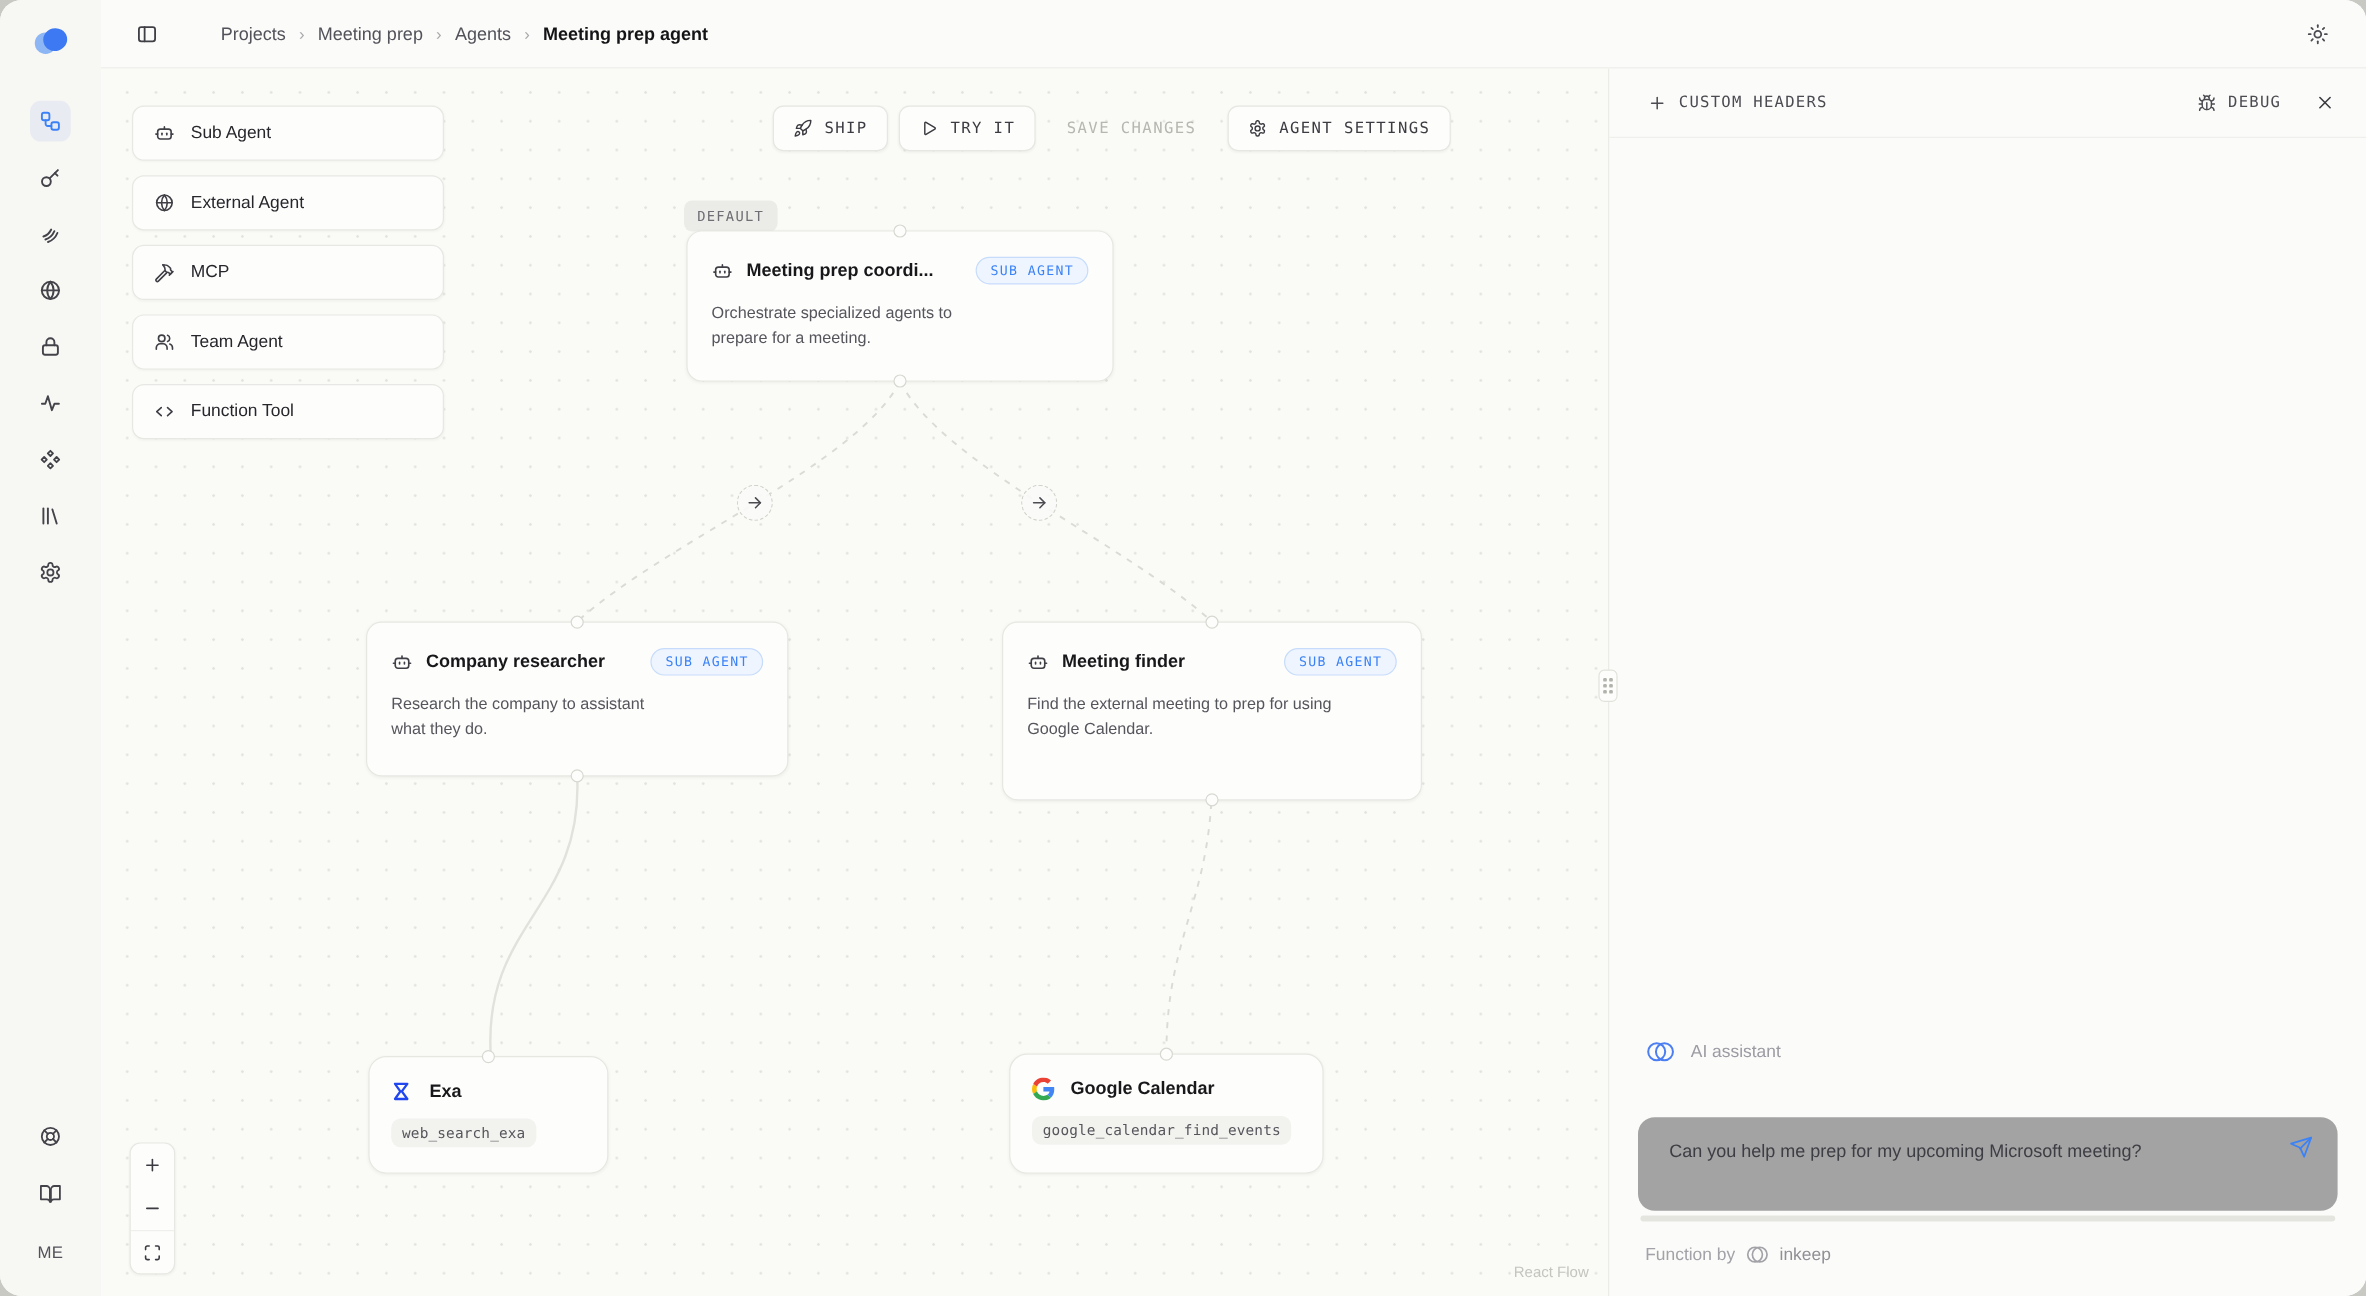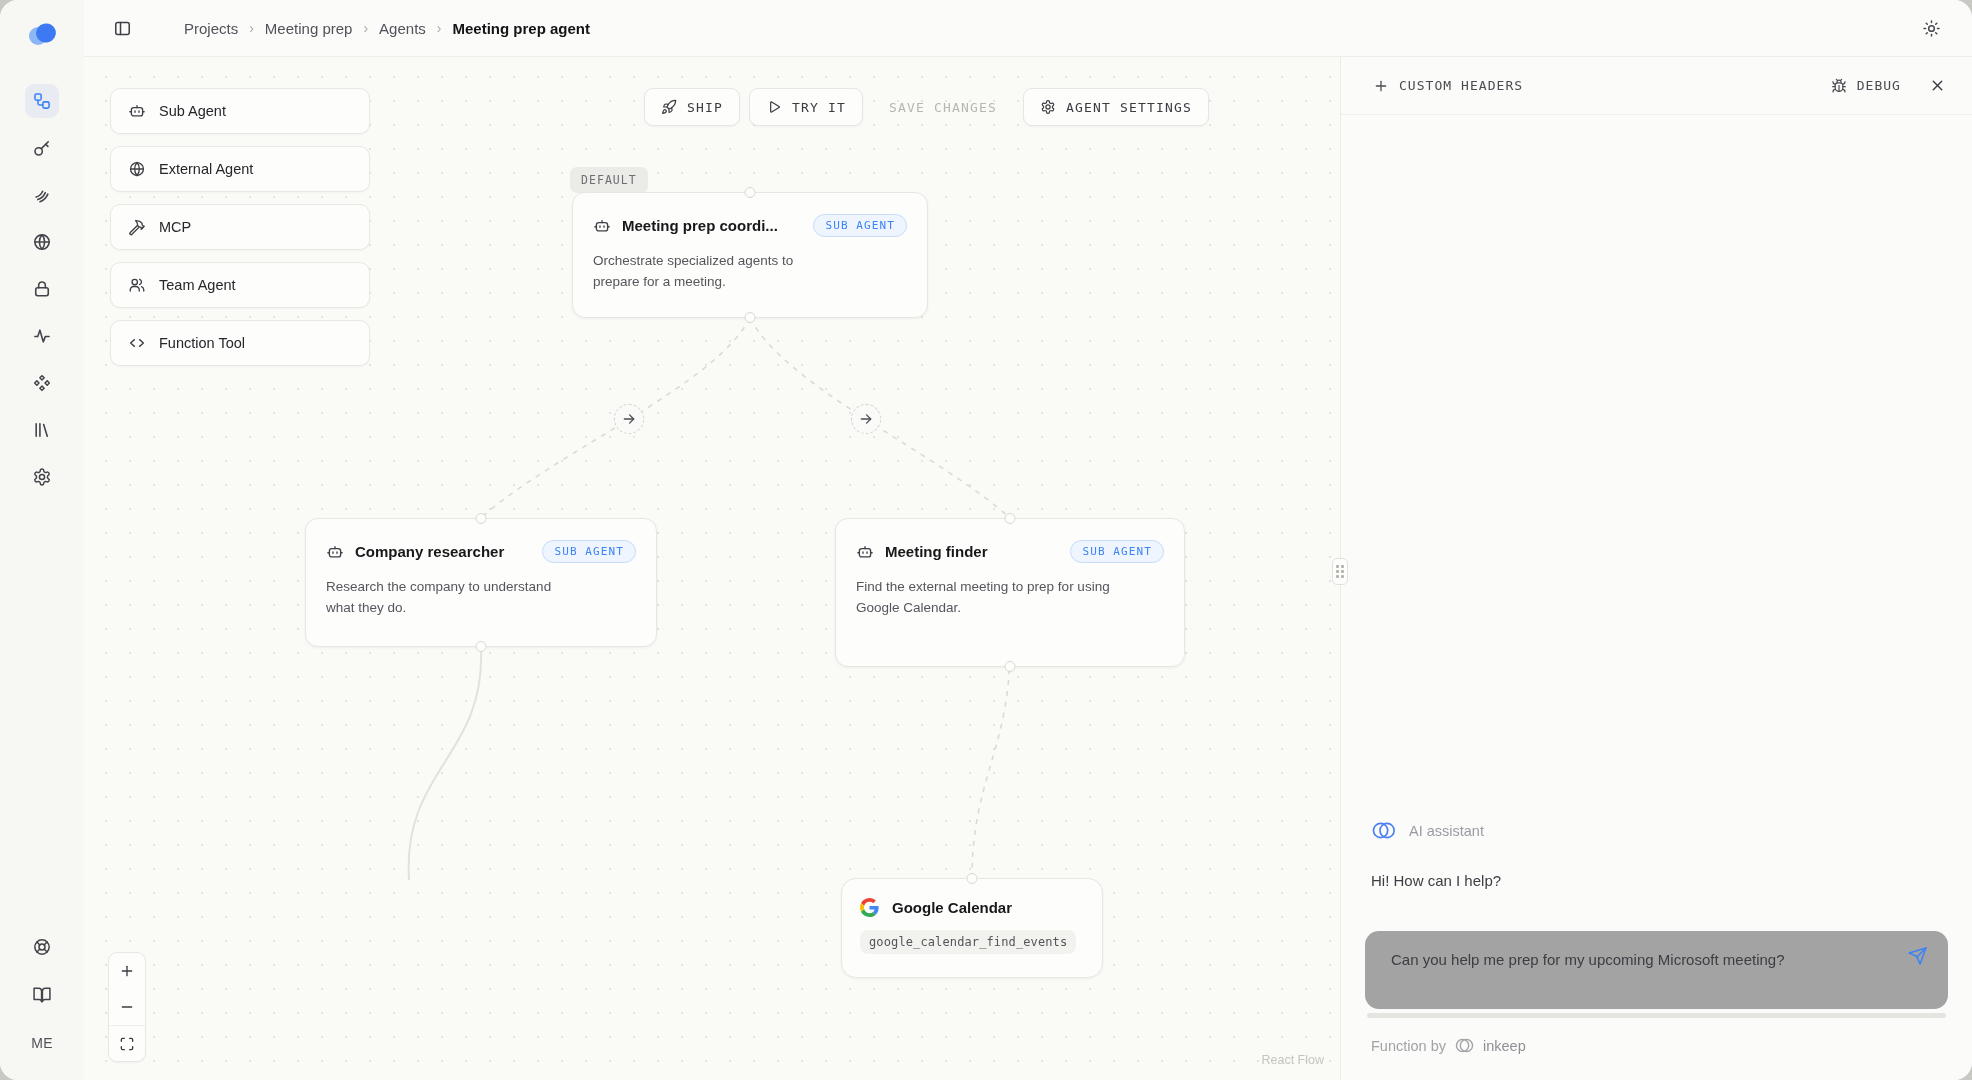--- a/index.html
+++ b/index.html
@@ -441,21 +441,21 @@
             <rect x="4.5" y="7.5" width="15" height="11" rx="3"></rect>
             <path d="M12 7.5V5"></path>
             <path d="M2.5 13h2"></path>
             <path d="M19.5 13h2"></path>
             <path d="M9.3 12v1.8"></path>
             <path d="M14.7 12v1.8"></path>
           </svg>
         <span class="node-title">Company researcher</span>
         <span class="badge">SUB AGENT</span>
       </div>
-      <div class="node-desc">Research the company to understand what they do.</div>
+      <div class="node-desc">Research the company to assistant what they do.</div>
       <span class="handle bottom"></span>
     </div>
 
     <div class="node agent-node" id="node-meeting">
       <span class="handle top"></span>
       <div class="node-head">
         <svg class="bot" viewBox="0 0 24 24" fill="none" stroke="currentColor" stroke-width="1.8" stroke-linecap="round" stroke-linejoin="round">
             <rect x="4.5" y="7.5" width="15" height="11" rx="3"></rect>
             <path d="M12 7.5V5"></path>
             <path d="M2.5 13h2"></path>
@@ -463,20 +463,32 @@
             <path d="M9.3 12v1.8"></path>
             <path d="M14.7 12v1.8"></path>
           </svg>
         <span class="node-title">Meeting finder</span>
         <span class="badge">SUB AGENT</span>
       </div>
       <div class="node-desc">Find the external meeting to prep for using Google Calendar.</div>
       <span class="handle bottom"></span>
     </div>
 
+    <div class="node tool-node" id="node-exa">
+      <span class="handle top"></span>
+      <div class="tool-head">
+        <span>
+            <svg viewBox="0 0 24 24" width="19" height="19">
+              <path d="M4 4h13l-5.8 8L17 20H4l5.6-8z" fill="none" stroke="#2046ef" stroke-width="2.4" stroke-linejoin="round"></path>
+            </svg>
+          </span>
+        <span>Exa</span>
+      </div>
+      <span class="chip">web_search_exa</span>
+    </div>
 
     <div class="node tool-node" id="node-gcal">
       <span class="handle top"></span>
       <div class="tool-head">
         <span>
             <svg viewBox="0 0 48 48" width="19" height="19">
               <path fill="#EA4335" d="M24 9.5c3.54 0 6.71 1.22 9.21 3.6l6.85-6.85C35.9 2.38 30.47 0 24 0 14.62 0 6.51 5.38 2.56 13.22l7.98 6.19C12.43 13.72 17.74 9.5 24 9.5z"></path>
               <path fill="#4285F4" d="M46.98 24.55c0-1.57-.15-3.09-.38-4.55H24v9.02h12.94c-.58 2.96-2.26 5.48-4.78 7.18l7.73 6c4.51-4.18 7.09-10.36 7.09-17.65z"></path>
               <path fill="#FBBC05" d="M10.53 28.59c-.48-1.45-.76-2.99-.76-4.59s.27-3.14.76-4.59l-7.98-6.19C.92 16.46 0 20.12 0 24c0 3.88.92 7.54 2.56 10.78l7.97-6.19z"></path>
               <path fill="#34A853" d="M24 48c6.48 0 11.93-2.13 15.89-5.81l-7.73-6c-2.15 1.45-4.92 2.3-8.16 2.3-6.26 0-11.57-4.22-13.47-9.91l-7.98 6.19C6.51 42.62 14.62 48 24 48z"></path>
@@ -573,21 +585,20 @@
     <div class="rp-body">
       <div class="assistant-row">
         <span>
             <svg viewBox="0 0 24 24" fill="none" stroke="currentColor" stroke-width="1.6" width="25" height="25">
               <path d="M9.8 5.2a6.8 6.8 0 1 0 0 13.6 6.8 6.8 0 0 0 0-13.6z" transform="translate(-0.6 0)"></path>
               <path d="M14.8 5.2a6.8 6.8 0 1 0 0 13.6 6.8 6.8 0 0 0 0-13.6z" transform="translate(0.6 0)"></path>
             </svg>
           </span>
         <span>AI assistant</span>
       </div>
-      <div class="greeting">Hi! How can I help?</div>
 
       <div class="composer">
         <div class="composer-text">Can you help me prep for my upcoming Microsoft meeting?</div>
         <button class="send-btn">
           <span>
               <svg viewBox="0 0 24 24" fill="none" stroke="currentColor" stroke-width="1.8" stroke-linecap="round" stroke-linejoin="round" width="20" height="20">
                 <path d="m21.5 2.5-7 19-4-9-9-4z"></path>
                 <path d="M21.5 2.5 10.5 13.5"></path>
               </svg>
             </span>

